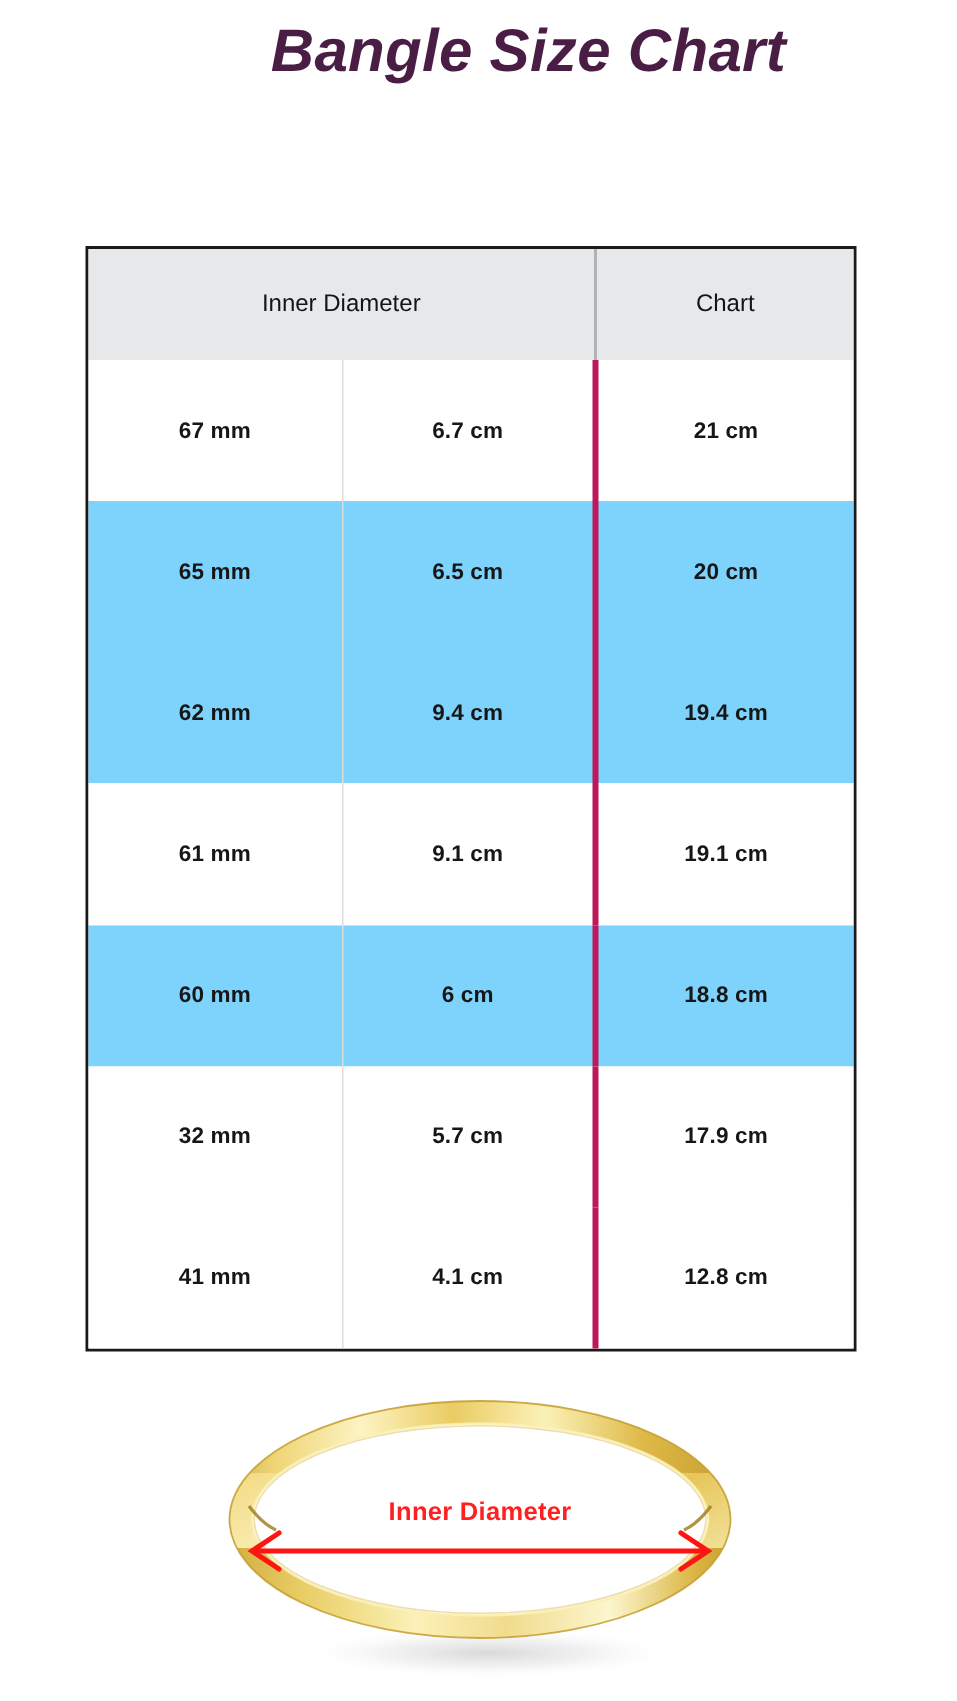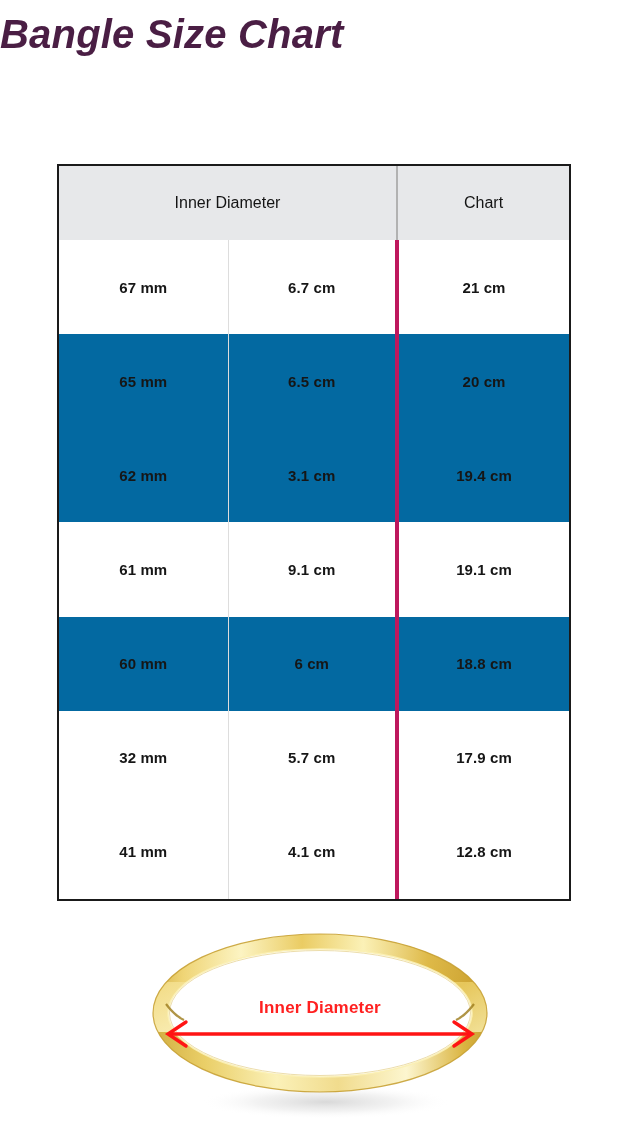--- a/index.html
+++ b/index.html
@@ -14,21 +14,21 @@
     overflow: hidden;
     position: relative;
   }
 
   
   .page-title {
     position: absolute;
     top: 8px;
     left: 0;
     width: 524px;
-    text-align: left;
+    text-align: right;
     font-size: 40px;
     line-height: 52px;
     font-weight: bold;
     font-style: italic;
     color: #4a1e44;
     letter-spacing: 0.2px;
   }
 
   
   .size-table-wrap {
@@ -70,21 +70,21 @@
     border-right: 2px solid #b2b2b2;
   }
   thead th.hdr-length {
     
   }
 
   tbody tr {
     height: 73.6px;
   }
   tbody tr.alt td {
-    background: #0369a1;
+    background: #7dd3fc;
   }
   tbody tr.plain td {
     background: #ffffff;
   }
   tbody td {
     font-size: 15px;
     font-weight: bold;
     color: #161616;
     letter-spacing: 0.1px;
   }
@@ -144,21 +144,21 @@
           <td class="col-b">6.7 cm</td>
           <td class="col-c">21 cm</td>
         </tr>
         <tr class="alt">
           <td class="col-a">65 mm</td>
           <td class="col-b">6.5 cm</td>
           <td class="col-c">20 cm</td>
         </tr>
         <tr class="alt">
           <td class="col-a">62 mm</td>
-          <td class="col-b">3.1 cm</td>
+          <td class="col-b">9.4 cm</td>
           <td class="col-c">19.4 cm</td>
         </tr>
         <tr class="plain">
           <td class="col-a">61 mm</td>
           <td class="col-b">9.1 cm</td>
           <td class="col-c">19.1 cm</td>
         </tr>
         <tr class="alt">
           <td class="col-a">60 mm</td>
           <td class="col-b">6 cm</td>

